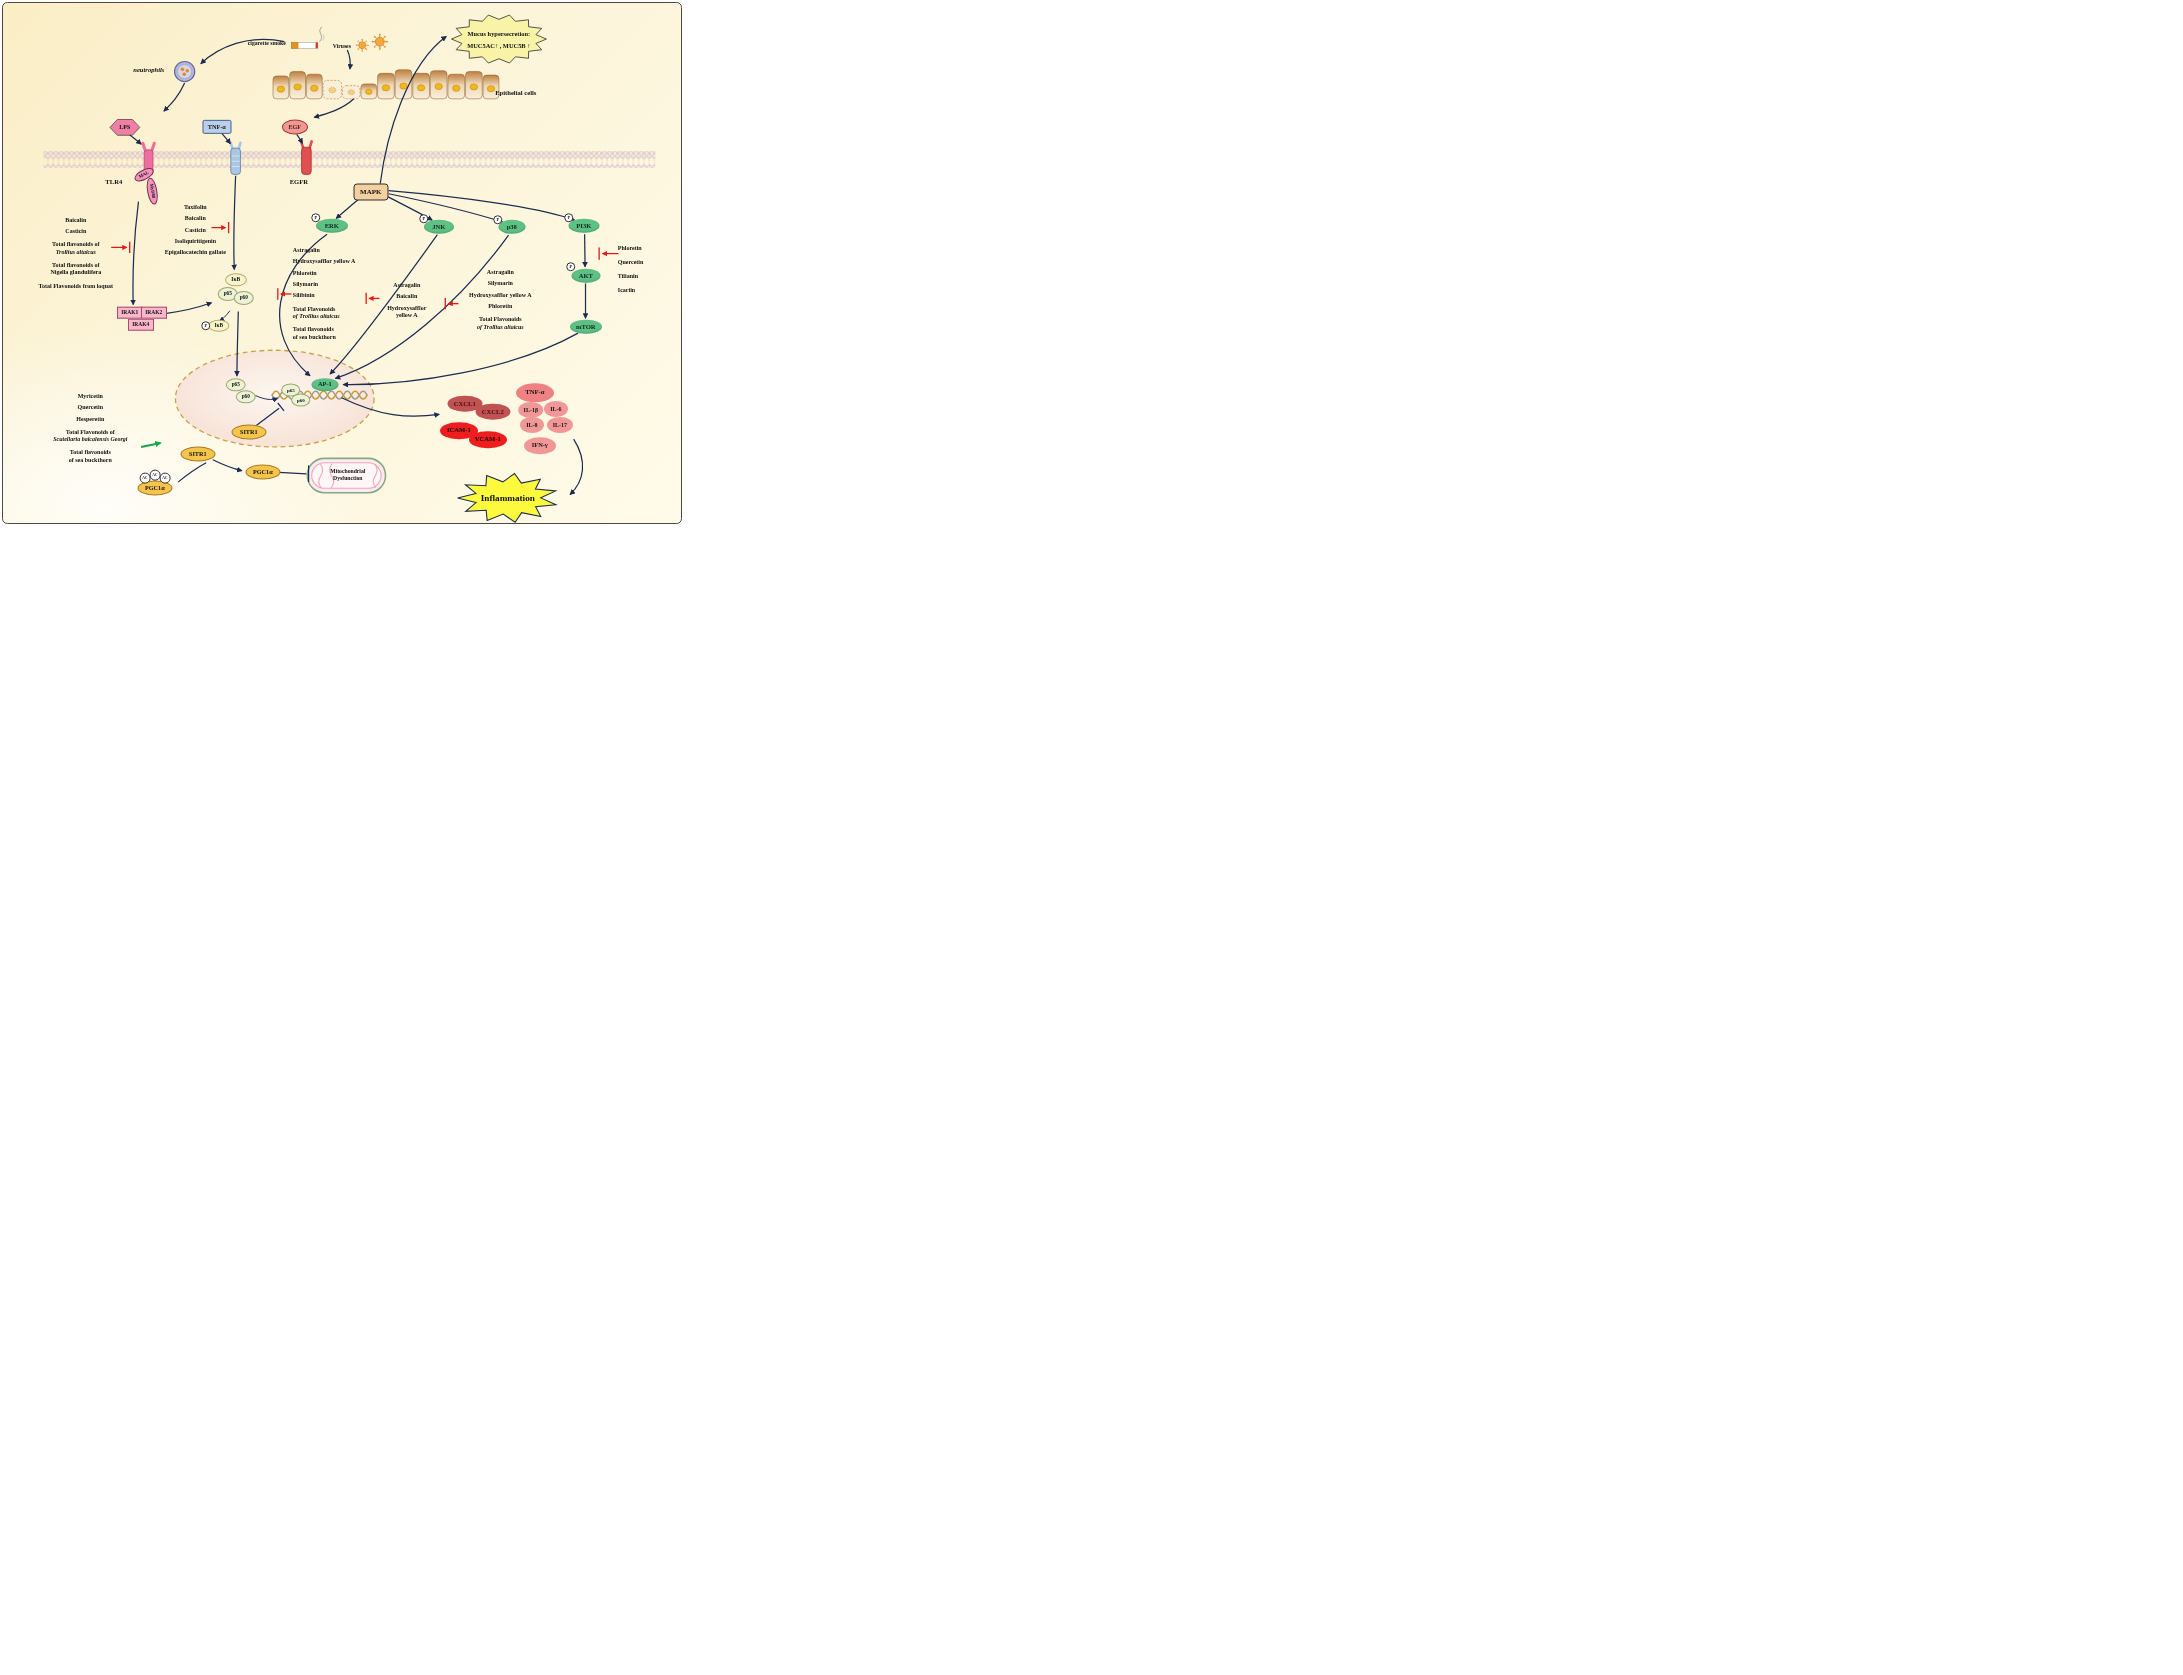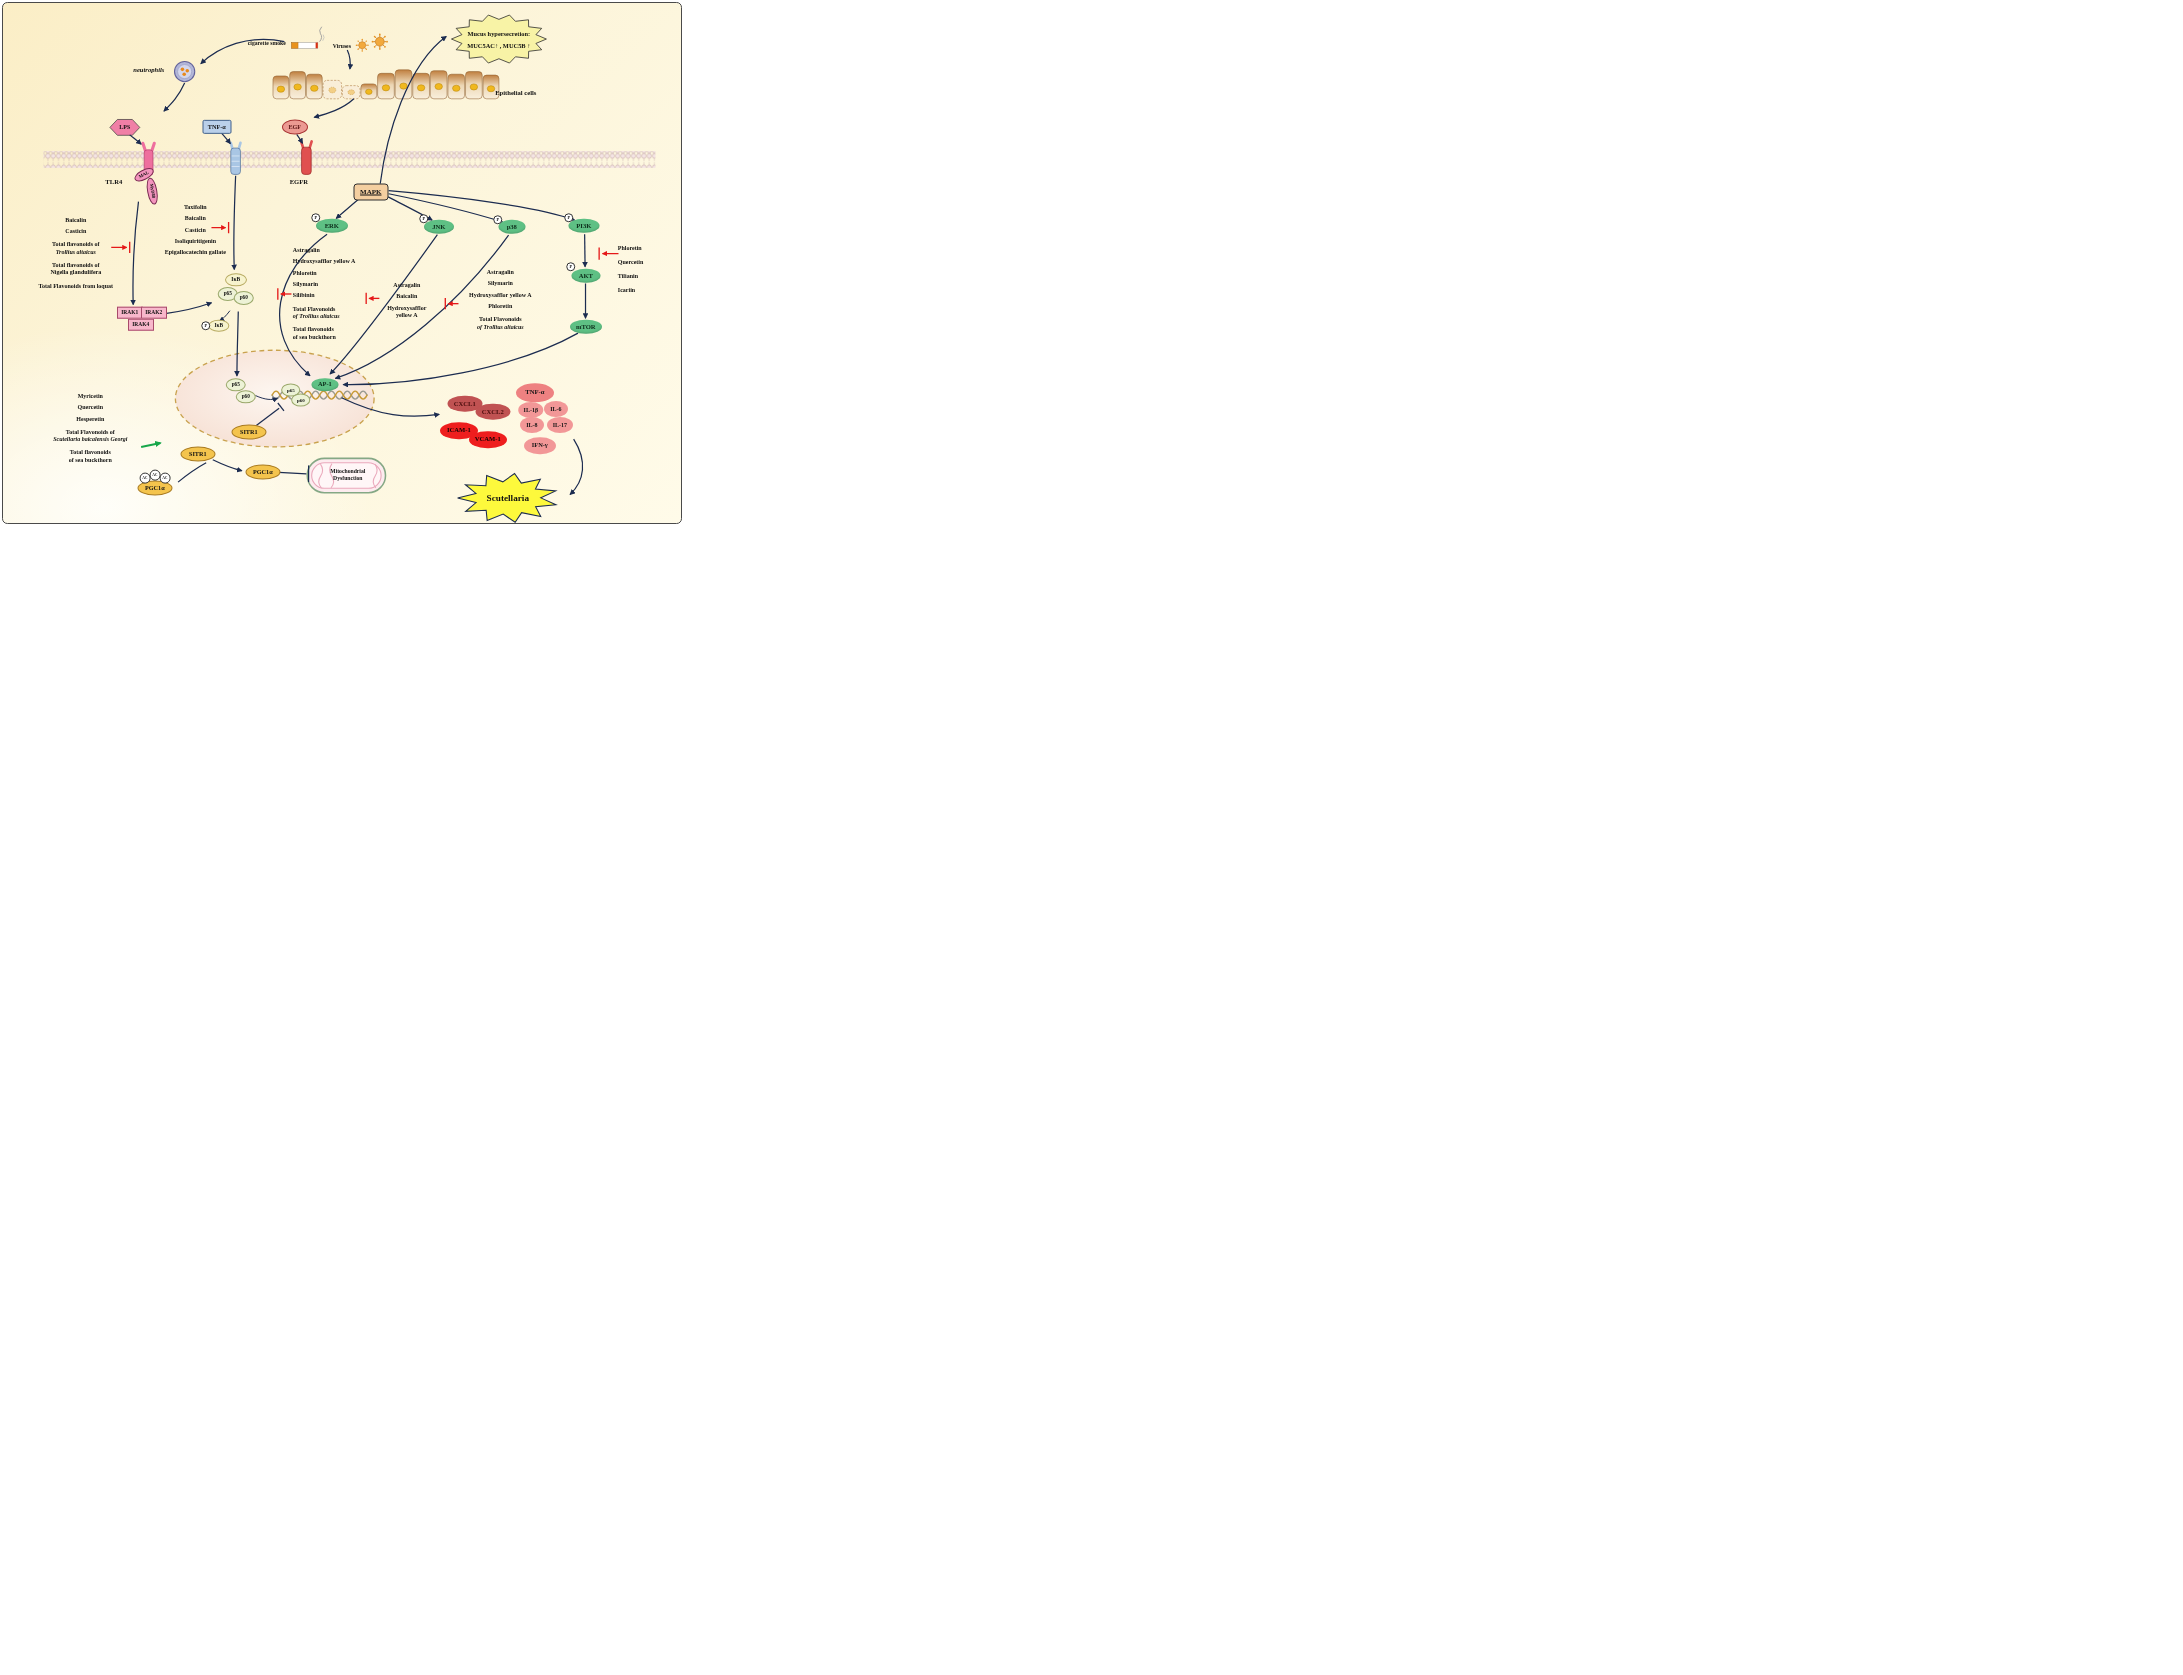--- a/index.html
+++ b/index.html
@@ -251,21 +251,21 @@
 
 <div class="lbl" style="left:122px;top:124px;font-size:6px;">LPS</div>
 <div class="node tnfbox" style="left:214px;top:124px;width:27px;height:12.3px;font-size:6.2px;">TNF-α</div>
 <div class="node ov egf" style="left:292px;top:124px;width:24px;height:13px;font-size:6.2px;">EGF</div>
 
 <div class="lbl" style="left:111px;top:178px;font-size:6.6px;">TLR4</div>
 <div class="lbl" style="left:296px;top:178px;font-size:6.6px;">EGFR</div>
 <div class="node ov rot" style="left:141px;top:172px;width:18.5px;height:8.4px;font-size:4.6px;background:#f394bd;border:0.7px solid #7a2a52;transform:translate(-50%,-50%) rotate(-28deg);">MAL</div>
 <div class="node ov rot" style="left:149px;top:188px;width:24.6px;height:8.4px;font-size:4.6px;background:#f394bd;border:0.7px solid #7a2a52;transform:translate(-50%,-50%) rotate(80deg);">MyD88</div>
 
-<div class="node mapk" style="left:368px;top:189px;width:33px;height:15px;font-size:7px;text-decoration:underline;">MAPK</div>
+<div class="node mapk" style="left:368px;top:189px;width:33px;height:15px;font-size:7px;">MAPK</div>
 <div class="node ov green" style="left:329px;top:223px;width:32px;height:14.5px;font-size:6.6px;">ERK</div>
 <div class="node ov green" style="left:436px;top:224px;width:30px;height:14.5px;font-size:6.6px;">JNK</div>
 <div class="node ov green" style="left:509px;top:224px;width:27px;height:14.5px;font-size:6.6px;">p38</div>
 <div class="node ov green" style="left:581px;top:223px;width:31px;height:14.5px;font-size:6.6px;">PI3K</div>
 <div class="node ov green" style="left:583px;top:273px;width:29px;height:14.5px;font-size:6.6px;">AKT</div>
 <div class="node ov green" style="left:583px;top:324px;width:32px;height:14.5px;font-size:6.6px;">mTOR</div>
 <div class="node ov green" style="left:322px;top:382px;width:27px;height:13.6px;font-size:6.4px;">AP-1</div>
 
 <div class="pc" style="left:313px;top:215px;">P</div>
 <div class="pc" style="left:421px;top:216px;">P</div>
@@ -302,21 +302,21 @@
 <div class="node ov cyD" style="left:490px;top:409px;width:35px;height:16.7px;font-size:6.6px;">CXCL2</div>
 <div class="node ov cyR" style="left:456px;top:428px;width:38px;height:17.6px;font-size:6.6px;">ICAM-1</div>
 <div class="node ov cyR" style="left:485px;top:437px;width:38px;height:17.6px;font-size:6.6px;">VCAM-1</div>
 <div class="node ov cyT" style="left:532px;top:390px;width:38px;height:19.3px;font-size:6.6px;">TNF-α</div>
 <div class="node ov cyP" style="left:528px;top:407px;width:25.5px;height:16px;font-size:6px;">IL-1β</div>
 <div class="node ov cyP" style="left:553px;top:406px;width:24px;height:16px;font-size:6px;">IL-6</div>
 <div class="node ov cyP" style="left:529px;top:422px;width:24px;height:16px;font-size:6px;">IL-8</div>
 <div class="node ov cyP" style="left:557px;top:422px;width:26px;height:16px;font-size:6px;">IL-17</div>
 <div class="node ov cyP" style="left:537px;top:443px;width:32px;height:17.6px;font-size:6.4px;">IFN-γ</div>
 
-<div class="lbl" style="left:505px;top:495px;font-size:9.2px;">Scutellaria</div>
+<div class="lbl" style="left:505px;top:495px;font-size:9.2px;">Inflammation</div>
 
 <div class="list" style="left:25.5px;top:214px;width:95px;">
   <div class="li">Baicalin</div>
   <div class="li">Casticin</div>
   <div class="li g">Total flavonoids of</div>
   <div class="li c it">Trollius altaicus</div>
   <div class="li g">Total flavonoids of</div>
   <div class="li c">Nigella glandulifera</div>
   <div class="li g">Total Flavonoids from loquat</div>
 </div>

